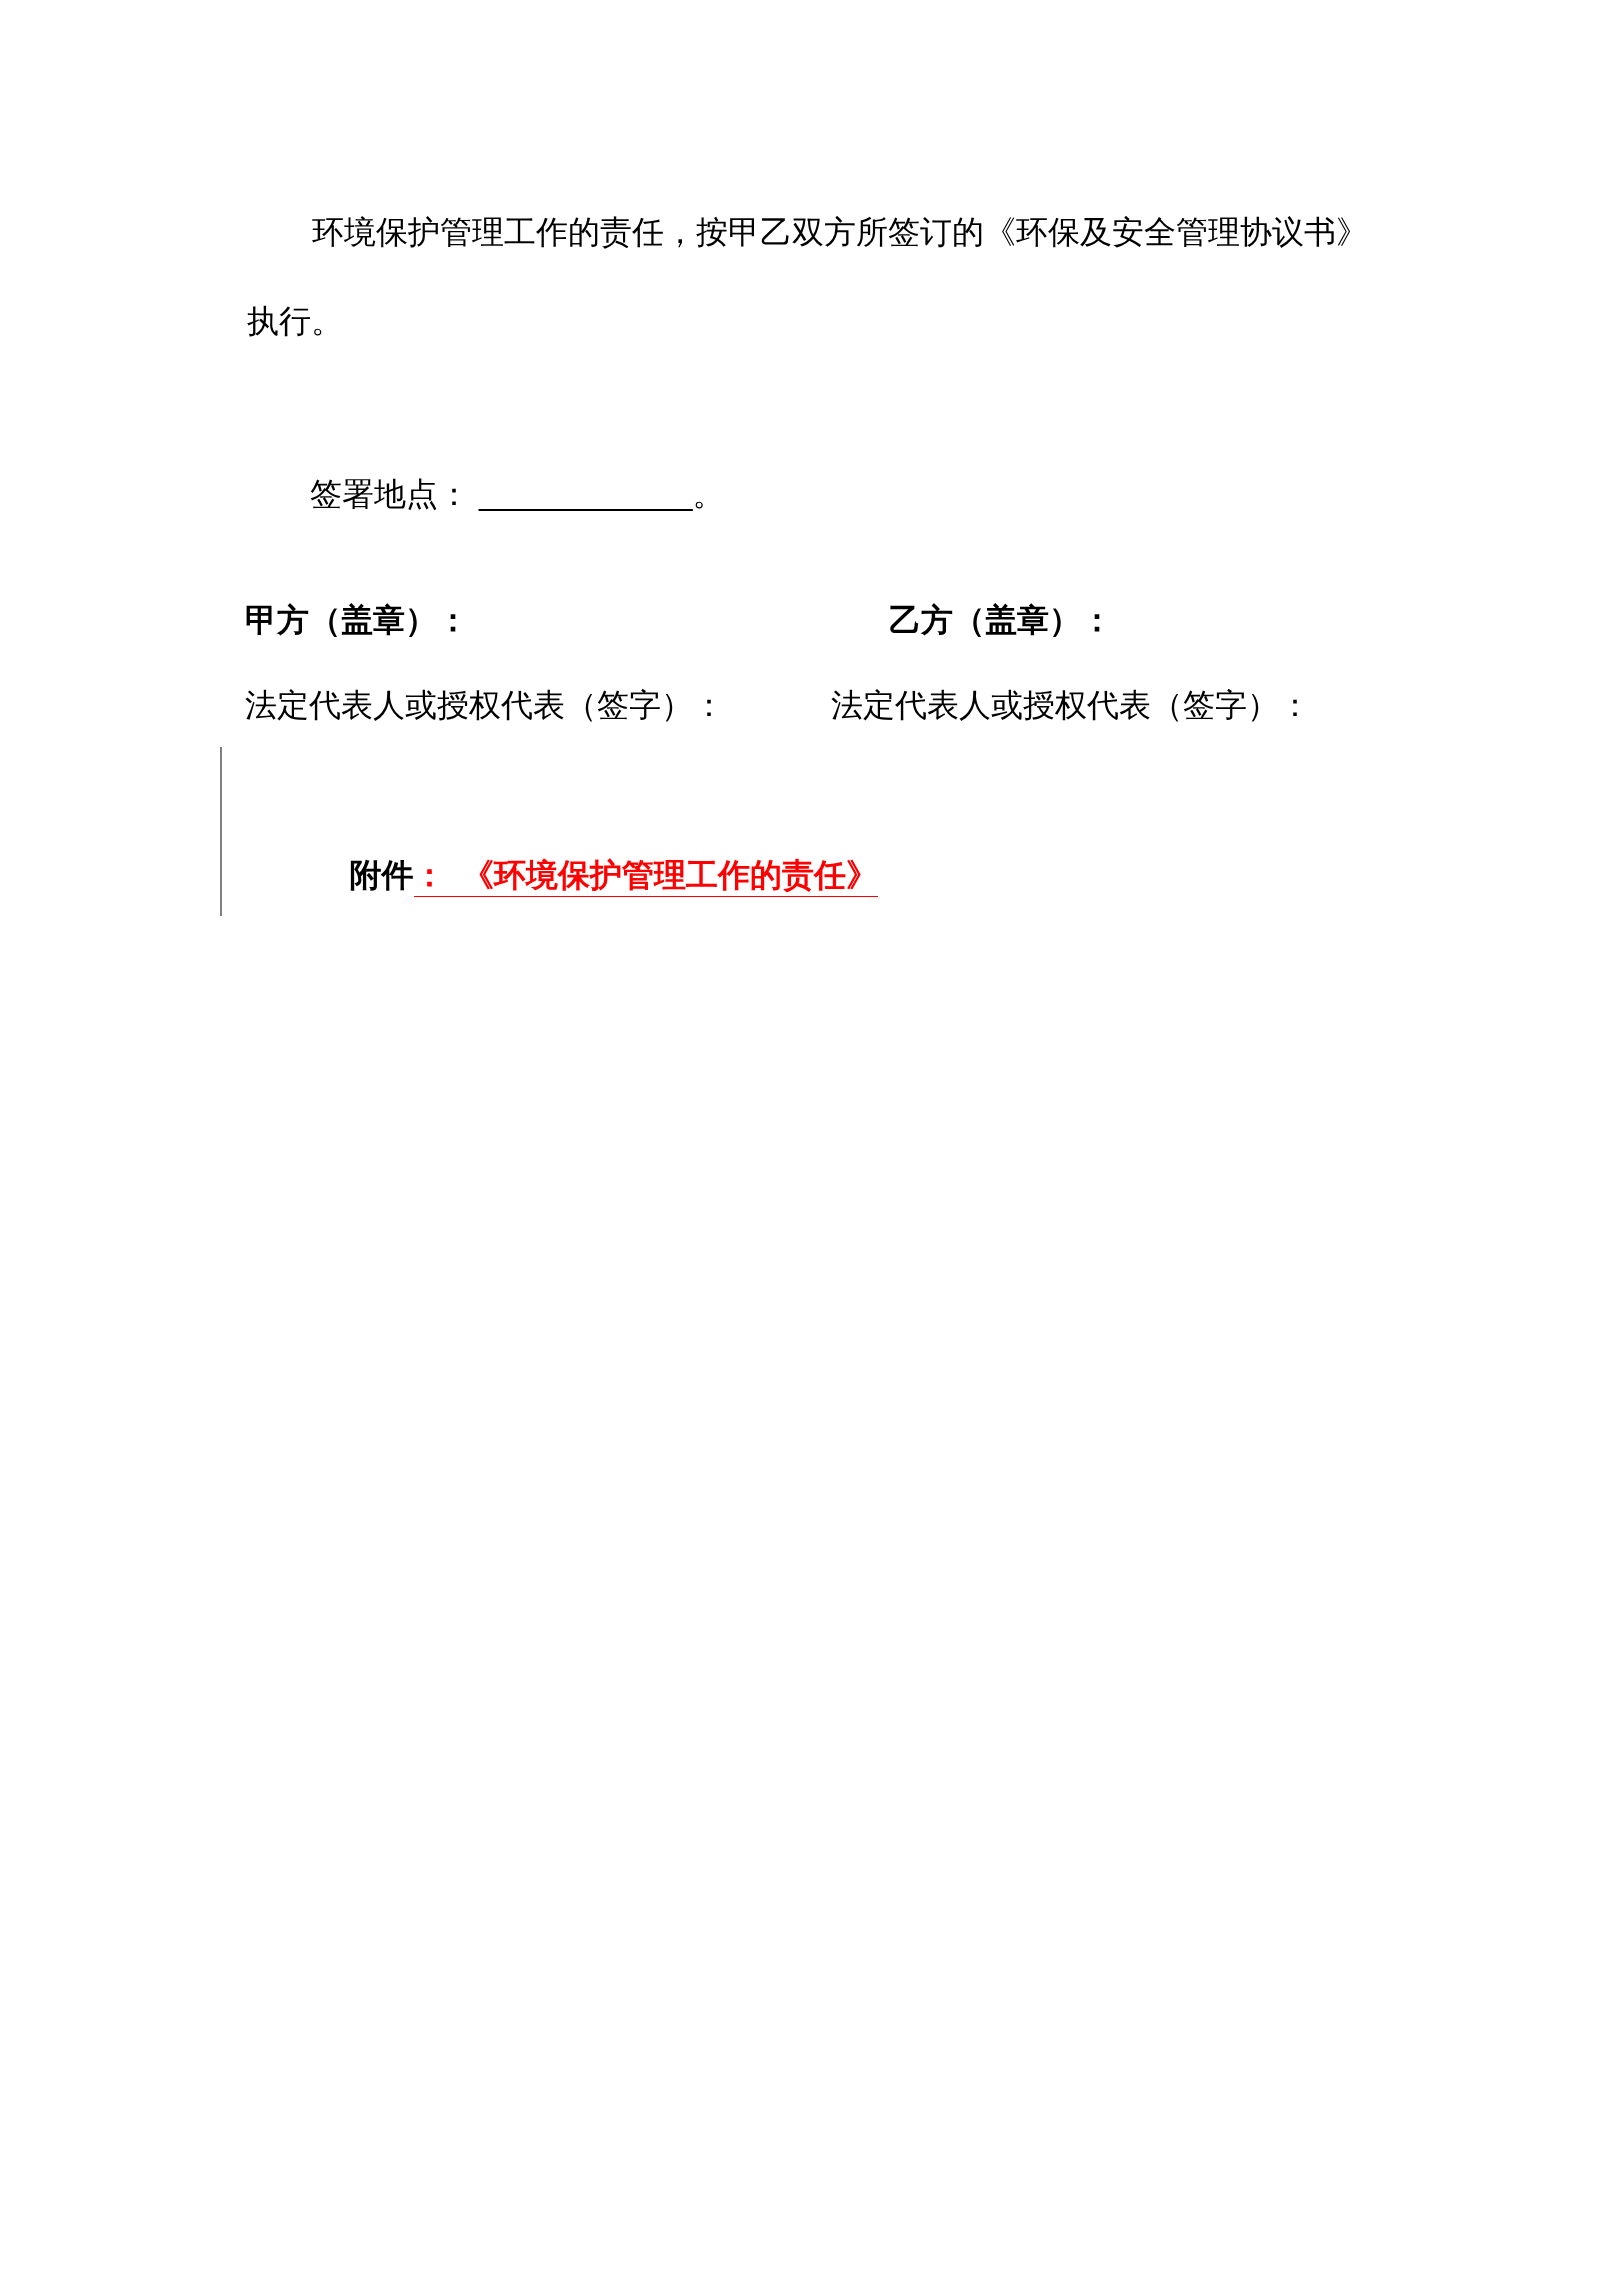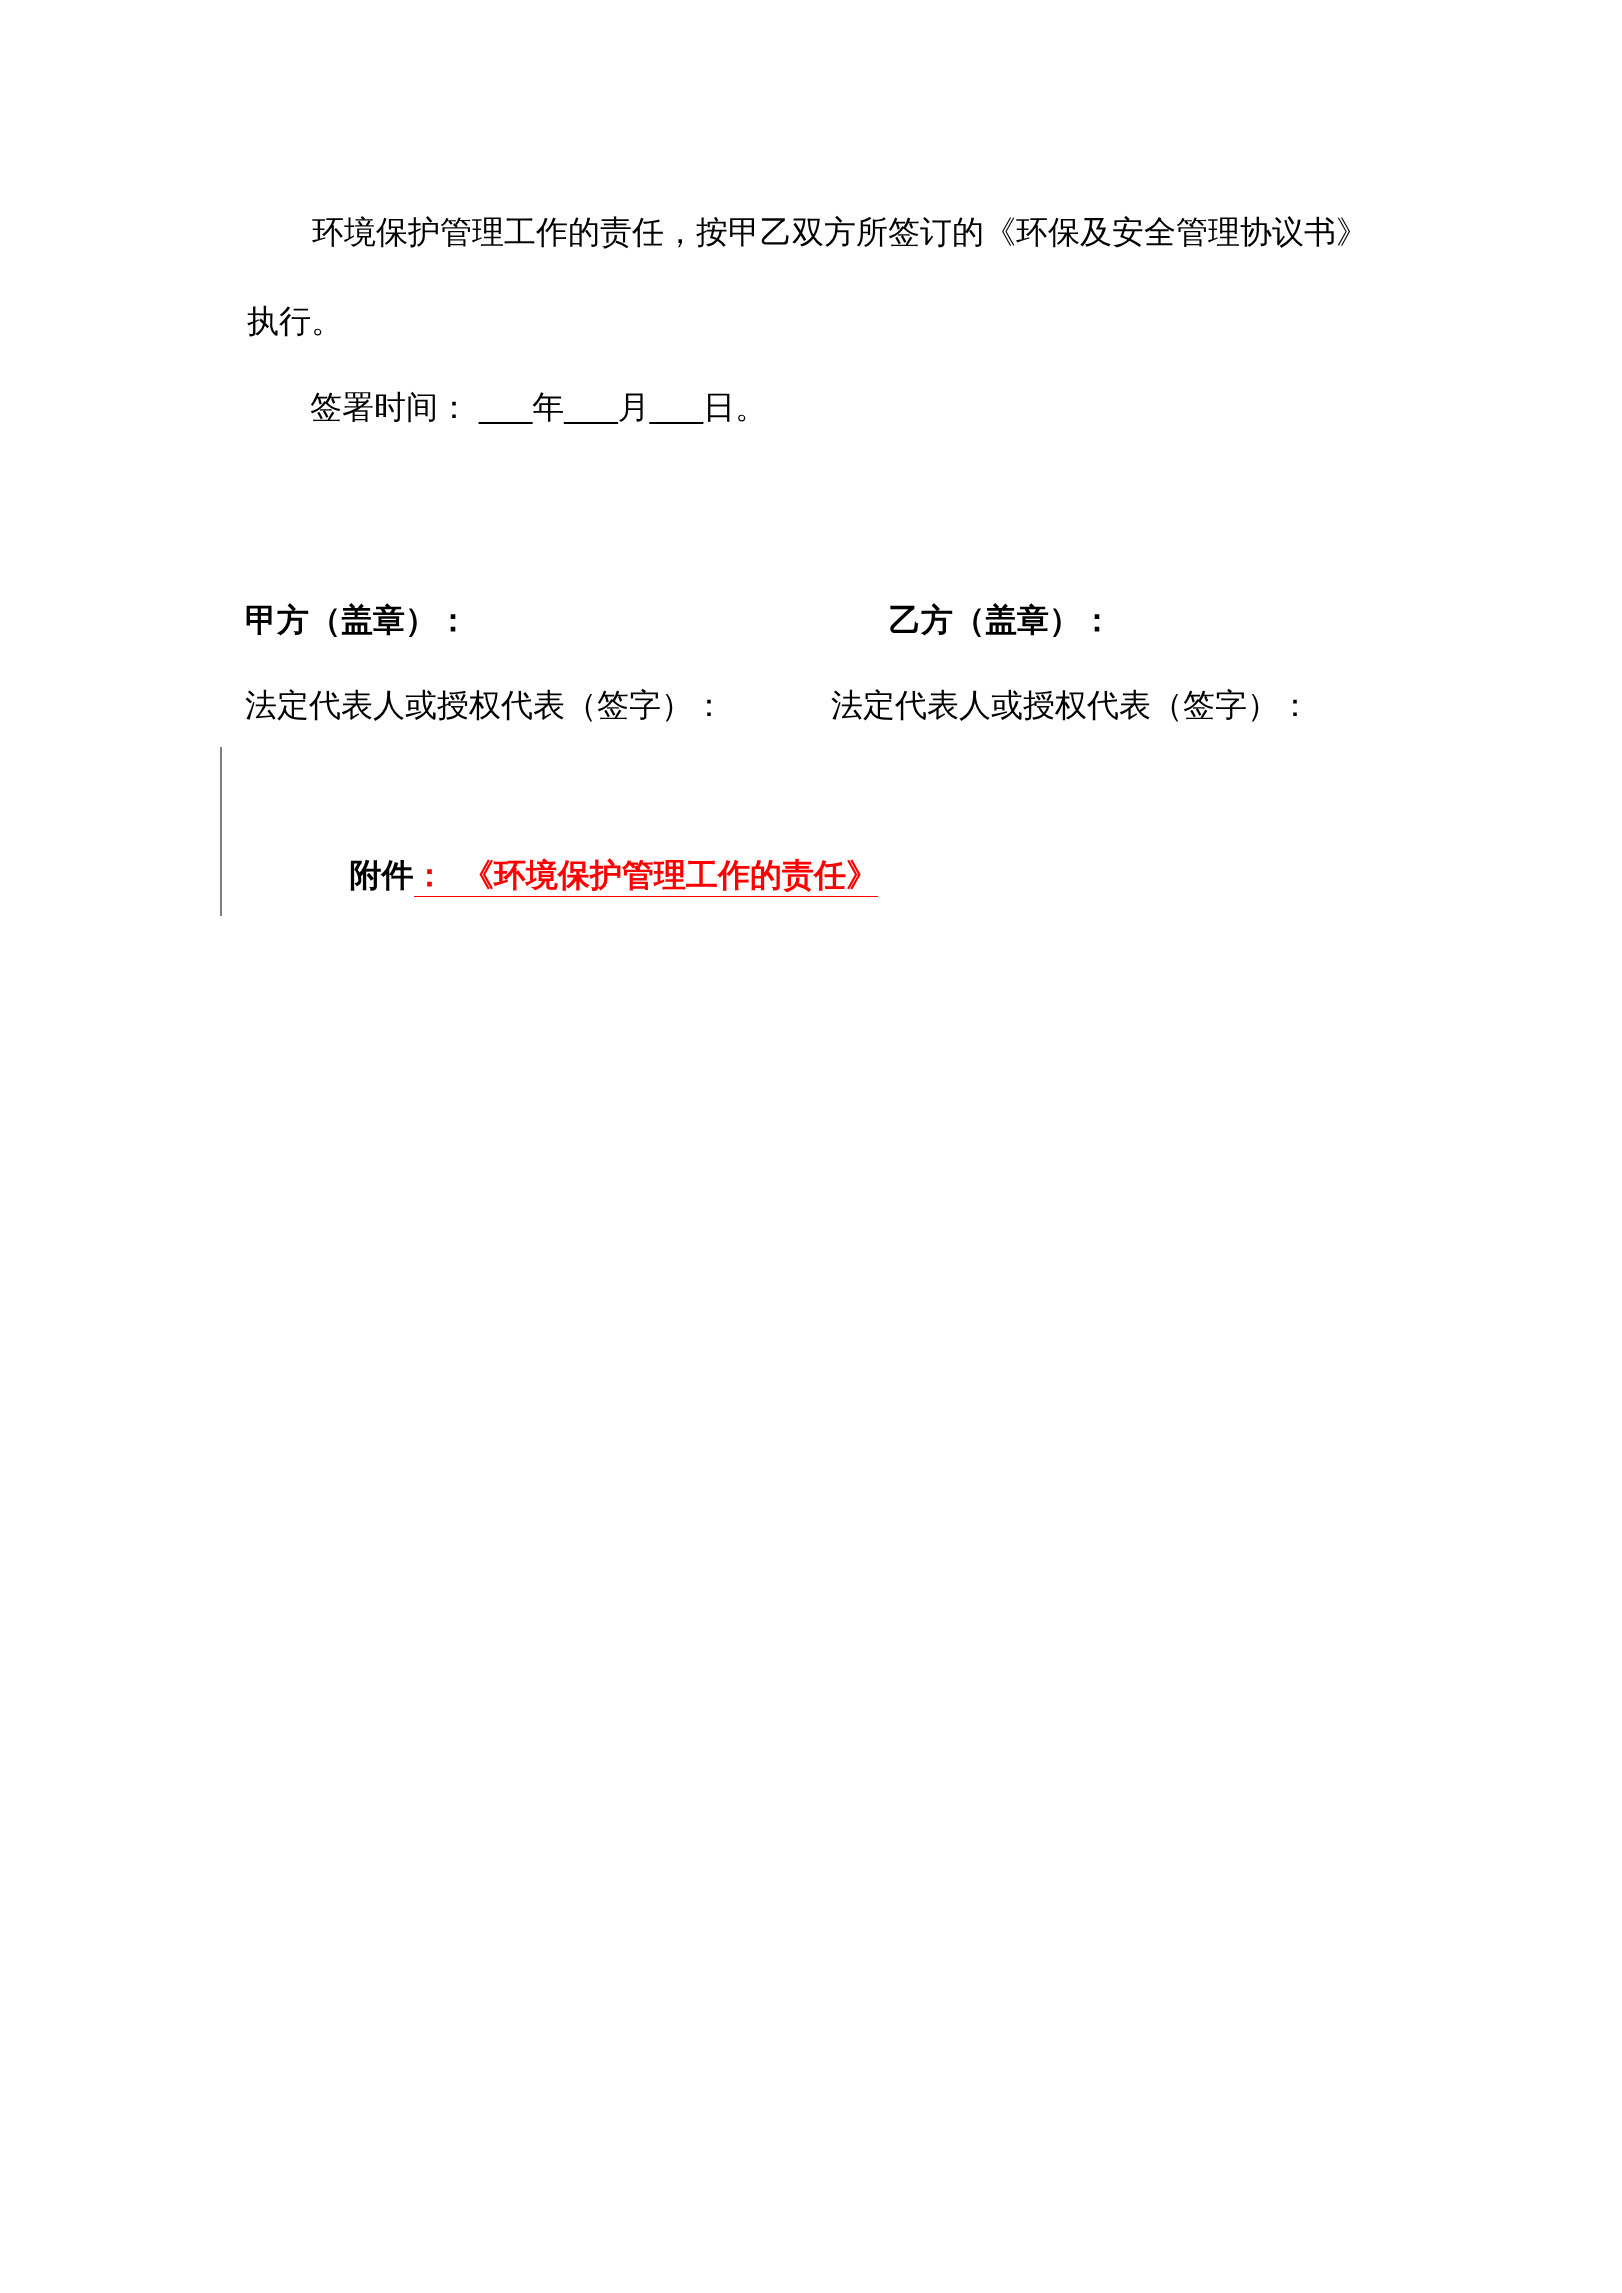--- a/index.html
+++ b/index.html
@@ -58,22 +58,22 @@
 </style>
 </head>
 <body>
 
 <div class="page">
 
   <div class="line para-line-1">环境保护管理工作的责任，按甲乙双方所签订的《环保及安全管理协议书》</div>
 
   <div class="line para-line-2">执行。</div>
 
-  <div class="line sign-time">签署时间： ___年___月___日。</div>
 
+  <div class="line sign-place">签署地点： ____________。</div>
 
   <div class="line bold party-a-seal">甲方（盖章）：</div>
 
   <div class="line bold party-b-seal">乙方（盖章）：</div>
 
   <div class="line rep-a">法定代表人或授权代表（签字）：</div>
 
   <div class="line rep-b">法定代表人或授权代表（签字）：</div>
 
   <div class="line bold attachment">

